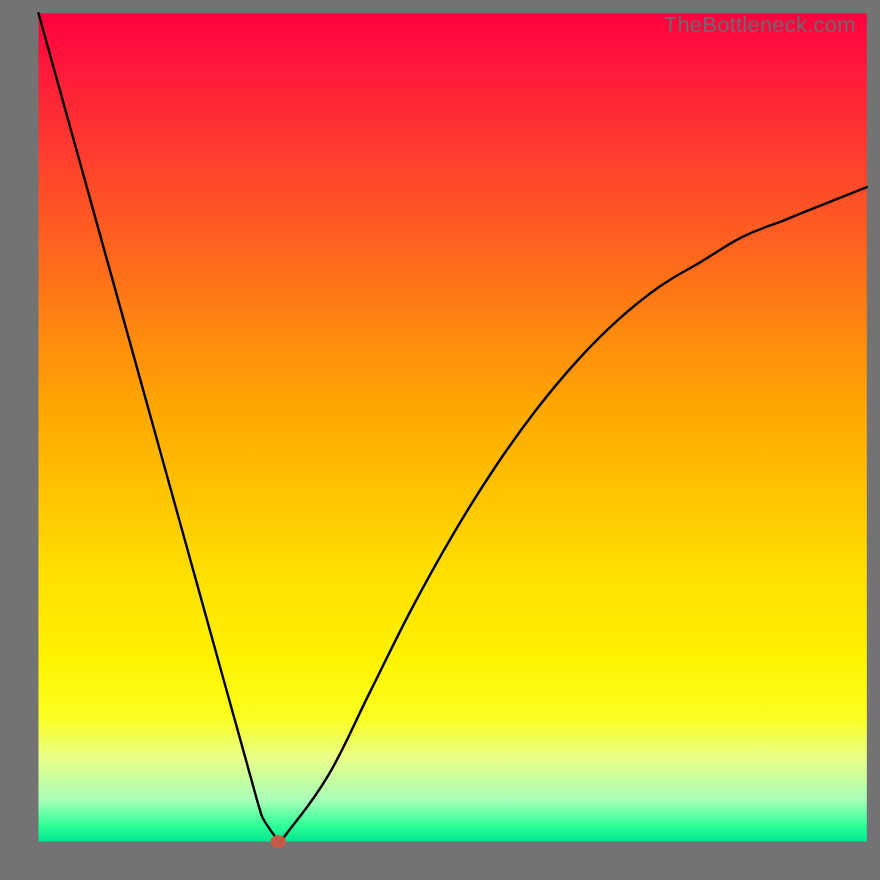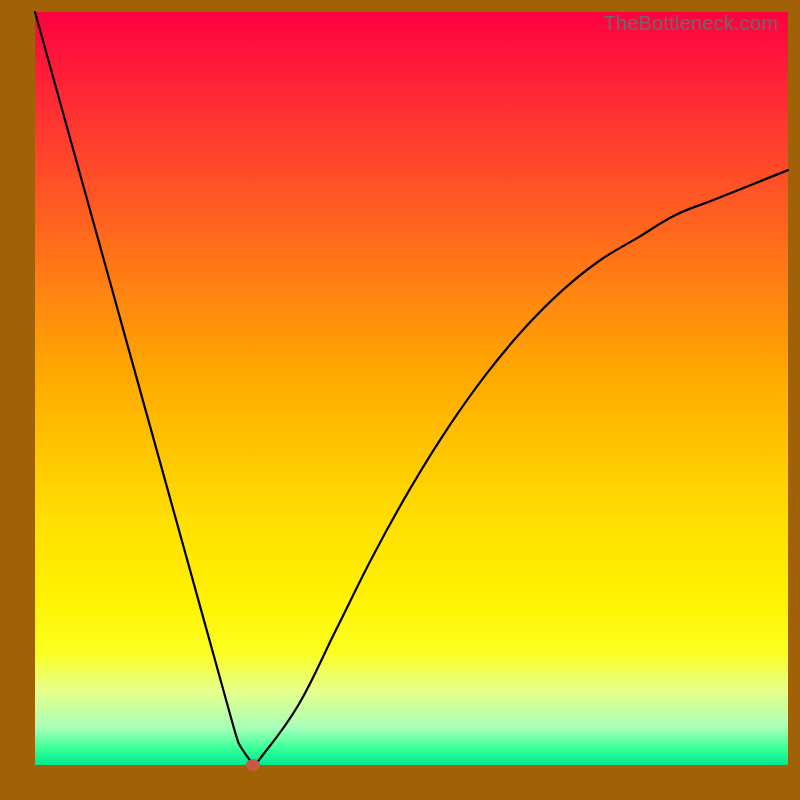--- a/index.html
+++ b/index.html
@@ -8,21 +8,21 @@
     width: 800px;
     height: 800px;
     overflow: hidden;
     background: #000;
     font-family: Arial, Helvetica, sans-serif;
   }
   .frame {
     position: relative;
     width: 800px;
     height: 800px;
-    background: #a16207;
+    background: #737373;
     text-align: center;
   }
   .plot-area {
     position: absolute;
     left: 35px;
     top: 12px;
     width: 753px;
     height: 753px;
     background: linear-gradient(to bottom,
       #ff0040 0%,

